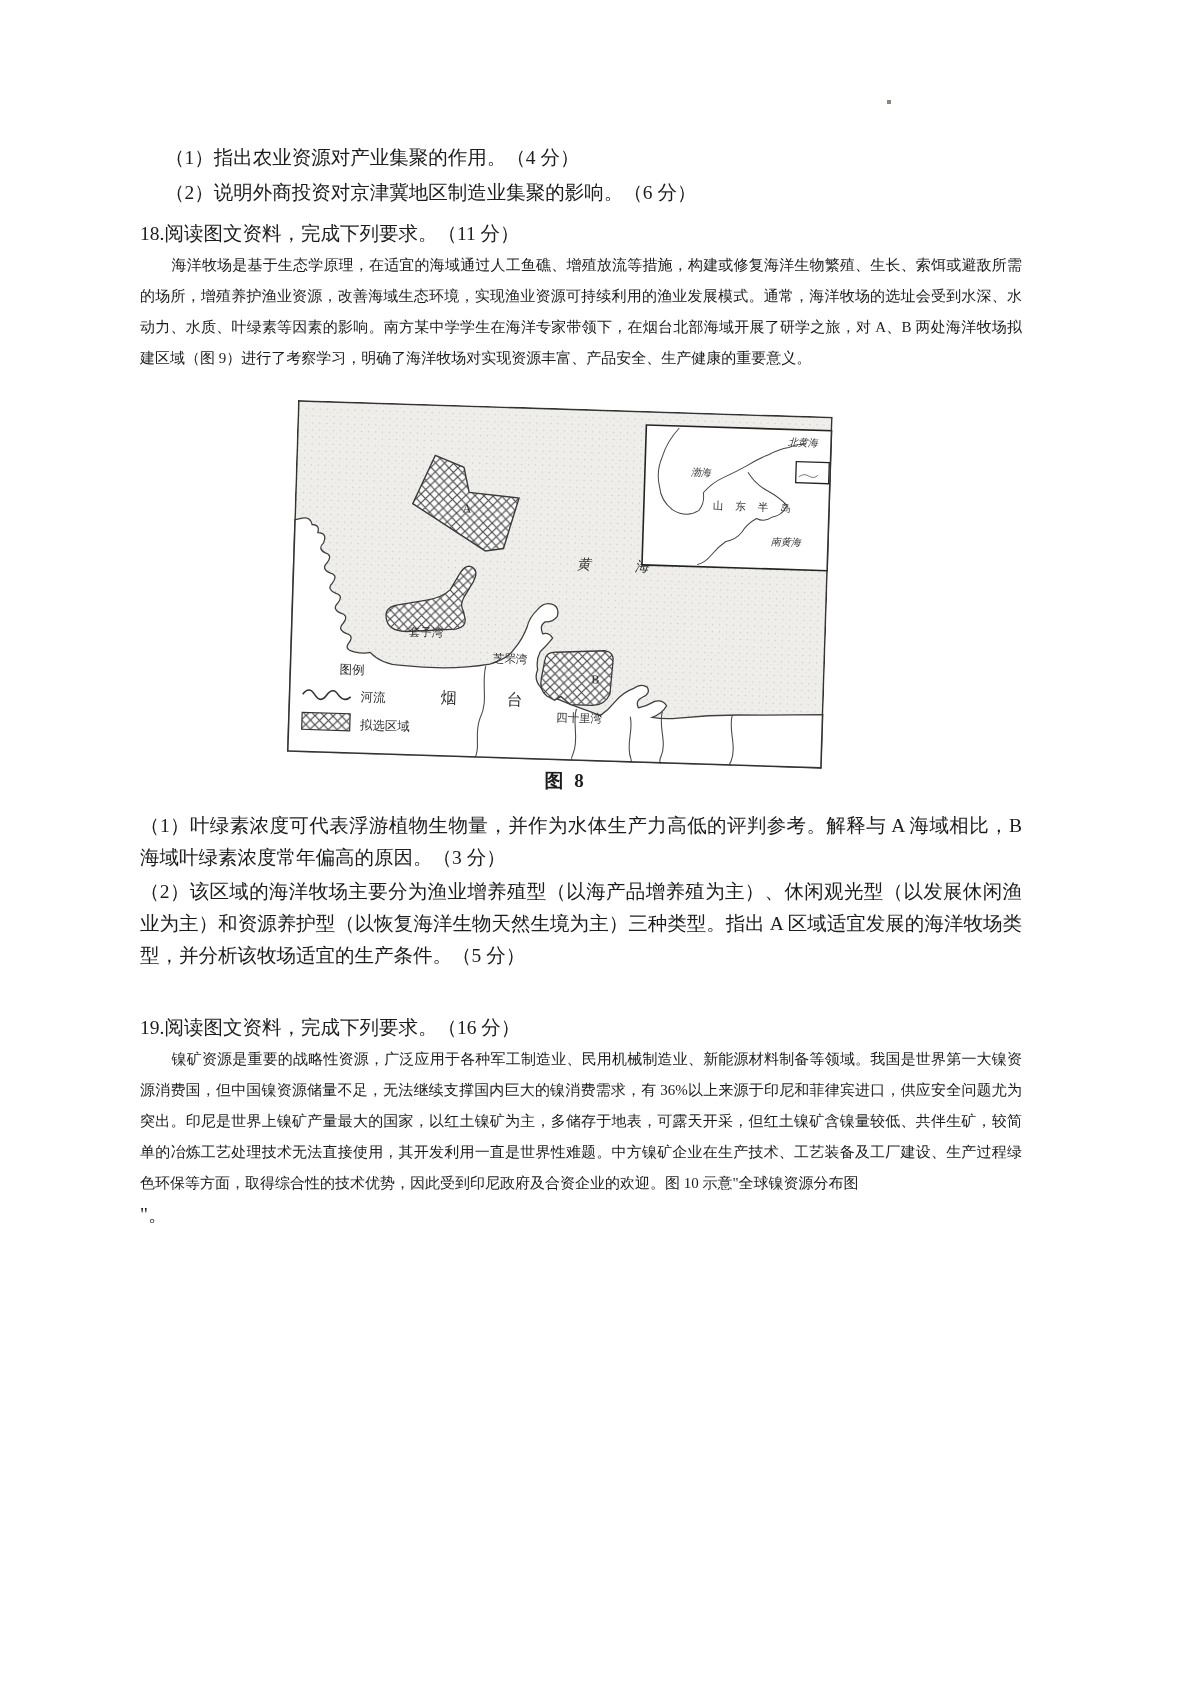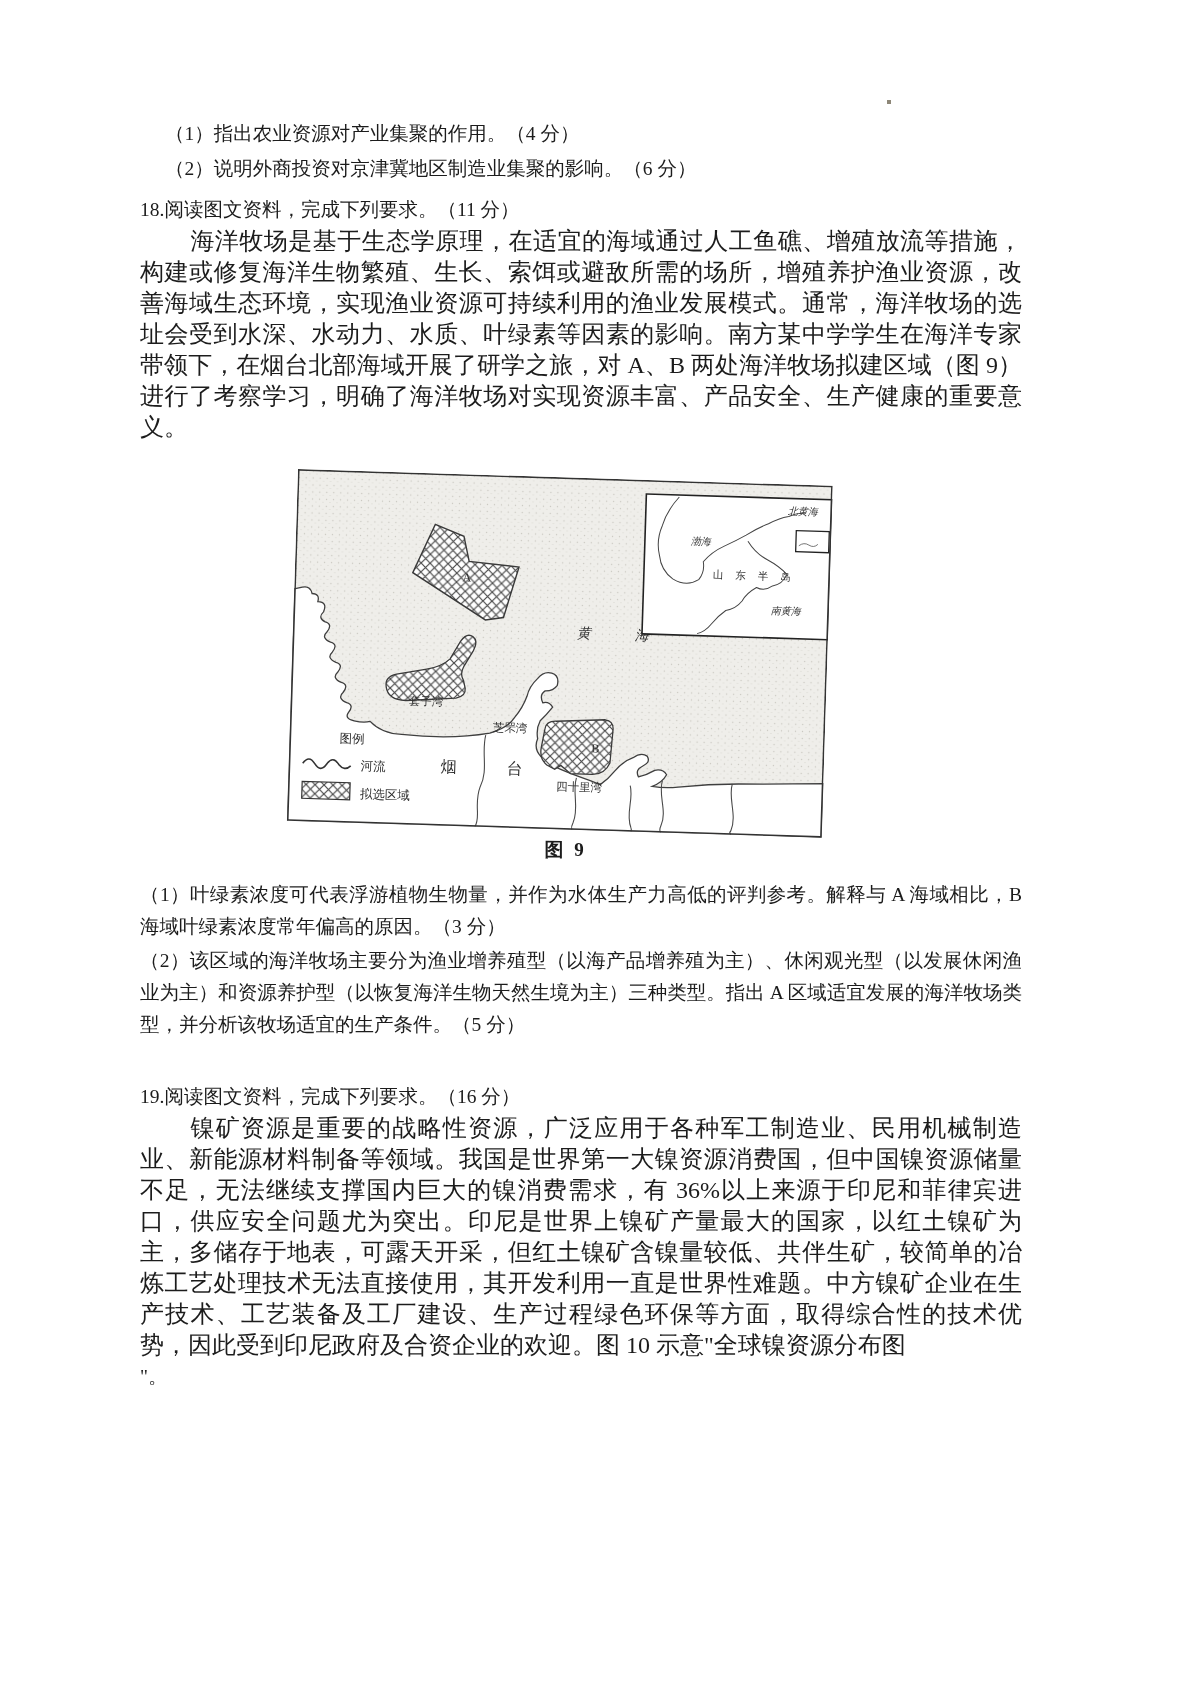--- a/index.html
+++ b/index.html
@@ -1,25 +1,25 @@
 <!DOCTYPE html>
 <html><head>
 <meta charset="utf-8">
 <style>
   html,body{margin:0;padding:0;background:#fff;}
   .page{
     position:relative;width:1200px;height:1698px;background:#ffffff;
     font-family:"Liberation Serif","DejaVu Serif",serif;color:#1c1c1c;overflow:hidden;
   }
   .scan-dot{position:absolute;left:887px;top:100px;width:4px;height:4px;background:#8d8778;}
-  .content{position:absolute;left:140px;top:116px;width:882px;}
+  .content{position:absolute;left:140px;top:140px;width:882px;}
   p{margin:0;}
   .intro-q p{font-size:19.5px;line-height:35px;padding-left:25px;text-align:justify;}
   .q-heading{font-size:19.5px;line-height:32px;margin-top:8px;}
-  .q-intro{font-size:24px;line-height:31px;text-align:justify;text-indent:2.1em;}
+  .q-intro{font-size:15px;line-height:31px;text-align:justify;text-indent:2.1em;}
   .sub-q{font-size:19.5px;line-height:32px;text-align:justify;margin-top:2px;}
   .figure{margin:26px 0 0 158px;width:535px;}
   .map-rot{width:535px;height:352px;transform:rotate(1.8deg);transform-origin:0 0;}
   .fig-caption{text-align:center;margin-top:16px;font-weight:bold;font-size:19px;letter-spacing:3px;}
   .subqs{margin-top:16px;}
   .q19-block{margin-top:8px;}
   .tail{font-size:19.5px;line-height:31px;}
   svg text{font-family:"Liberation Serif","DejaVu Serif",serif;fill:#2f2f2f;}
 </style>
 </head>
@@ -97,21 +97,21 @@
             <path d="M503,61 q5,-4 10,-1 q5,3 9,-1" fill="none" stroke="#555" stroke-width="0.8"></path>
             <text x="395" y="63" font-size="10" font-style="italic">渤海</text>
             <text x="491" y="30" font-size="10" font-style="italic">北黄海</text>
             <text x="418" y="96" font-size="10.5" letter-spacing="12">山东半岛</text>
             <text x="477" y="130" font-size="10" font-style="italic">南黄海</text>
           </g>
 
           <rect x="0.8" y="0.8" width="533.4" height="350.4" fill="none" stroke="#333" stroke-width="1.6"></rect>
         </svg>
       </div>
-      <div class="fig-caption">图 9</div>
+      <div class="fig-caption">图 8</div>
     </div>
 
     <div class="subqs">
       <p class="sub-q">（1）叶绿素浓度可代表浮游植物生物量，并作为水体生产力高低的评判参考。解释与 A 海域相比，B 海域叶绿素浓度常年偏高的原因。（3 分）</p>
       <p class="sub-q">（2）该区域的海洋牧场主要分为渔业增养殖型（以海产品增养殖为主）、休闲观光型（以发展休闲渔业为主）和资源养护型（以恢复海洋生物天然生境为主）三种类型。指出 A 区域适宜发展的海洋牧场类型，并分析该牧场适宜的生产条件。（5 分）</p>
     </div>
 
     <div class="q19-block">
       <p class="q-heading" style="margin-top:40px;">19.阅读图文资料，完成下列要求。（16 分）</p>
       <p class="q-intro">镍矿资源是重要的战略性资源，广泛应用于各种军工制造业、民用机械制造业、新能源材料制备等领域。我国是世界第一大镍资源消费国，但中国镍资源储量不足，无法继续支撑国内巨大的镍消费需求，有 36%以上来源于印尼和菲律宾进口，供应安全问题尤为突出。印尼是世界上镍矿产量最大的国家，以红土镍矿为主，多储存于地表，可露天开采，但红土镍矿含镍量较低、共伴生矿，较简单的冶炼工艺处理技术无法直接使用，其开发利用一直是世界性难题。中方镍矿企业在生产技术、工艺装备及工厂建设、生产过程绿色环保等方面，取得综合性的技术优势，因此受到印尼政府及合资企业的欢迎。图 10 示意"全球镍资源分布图</p>

